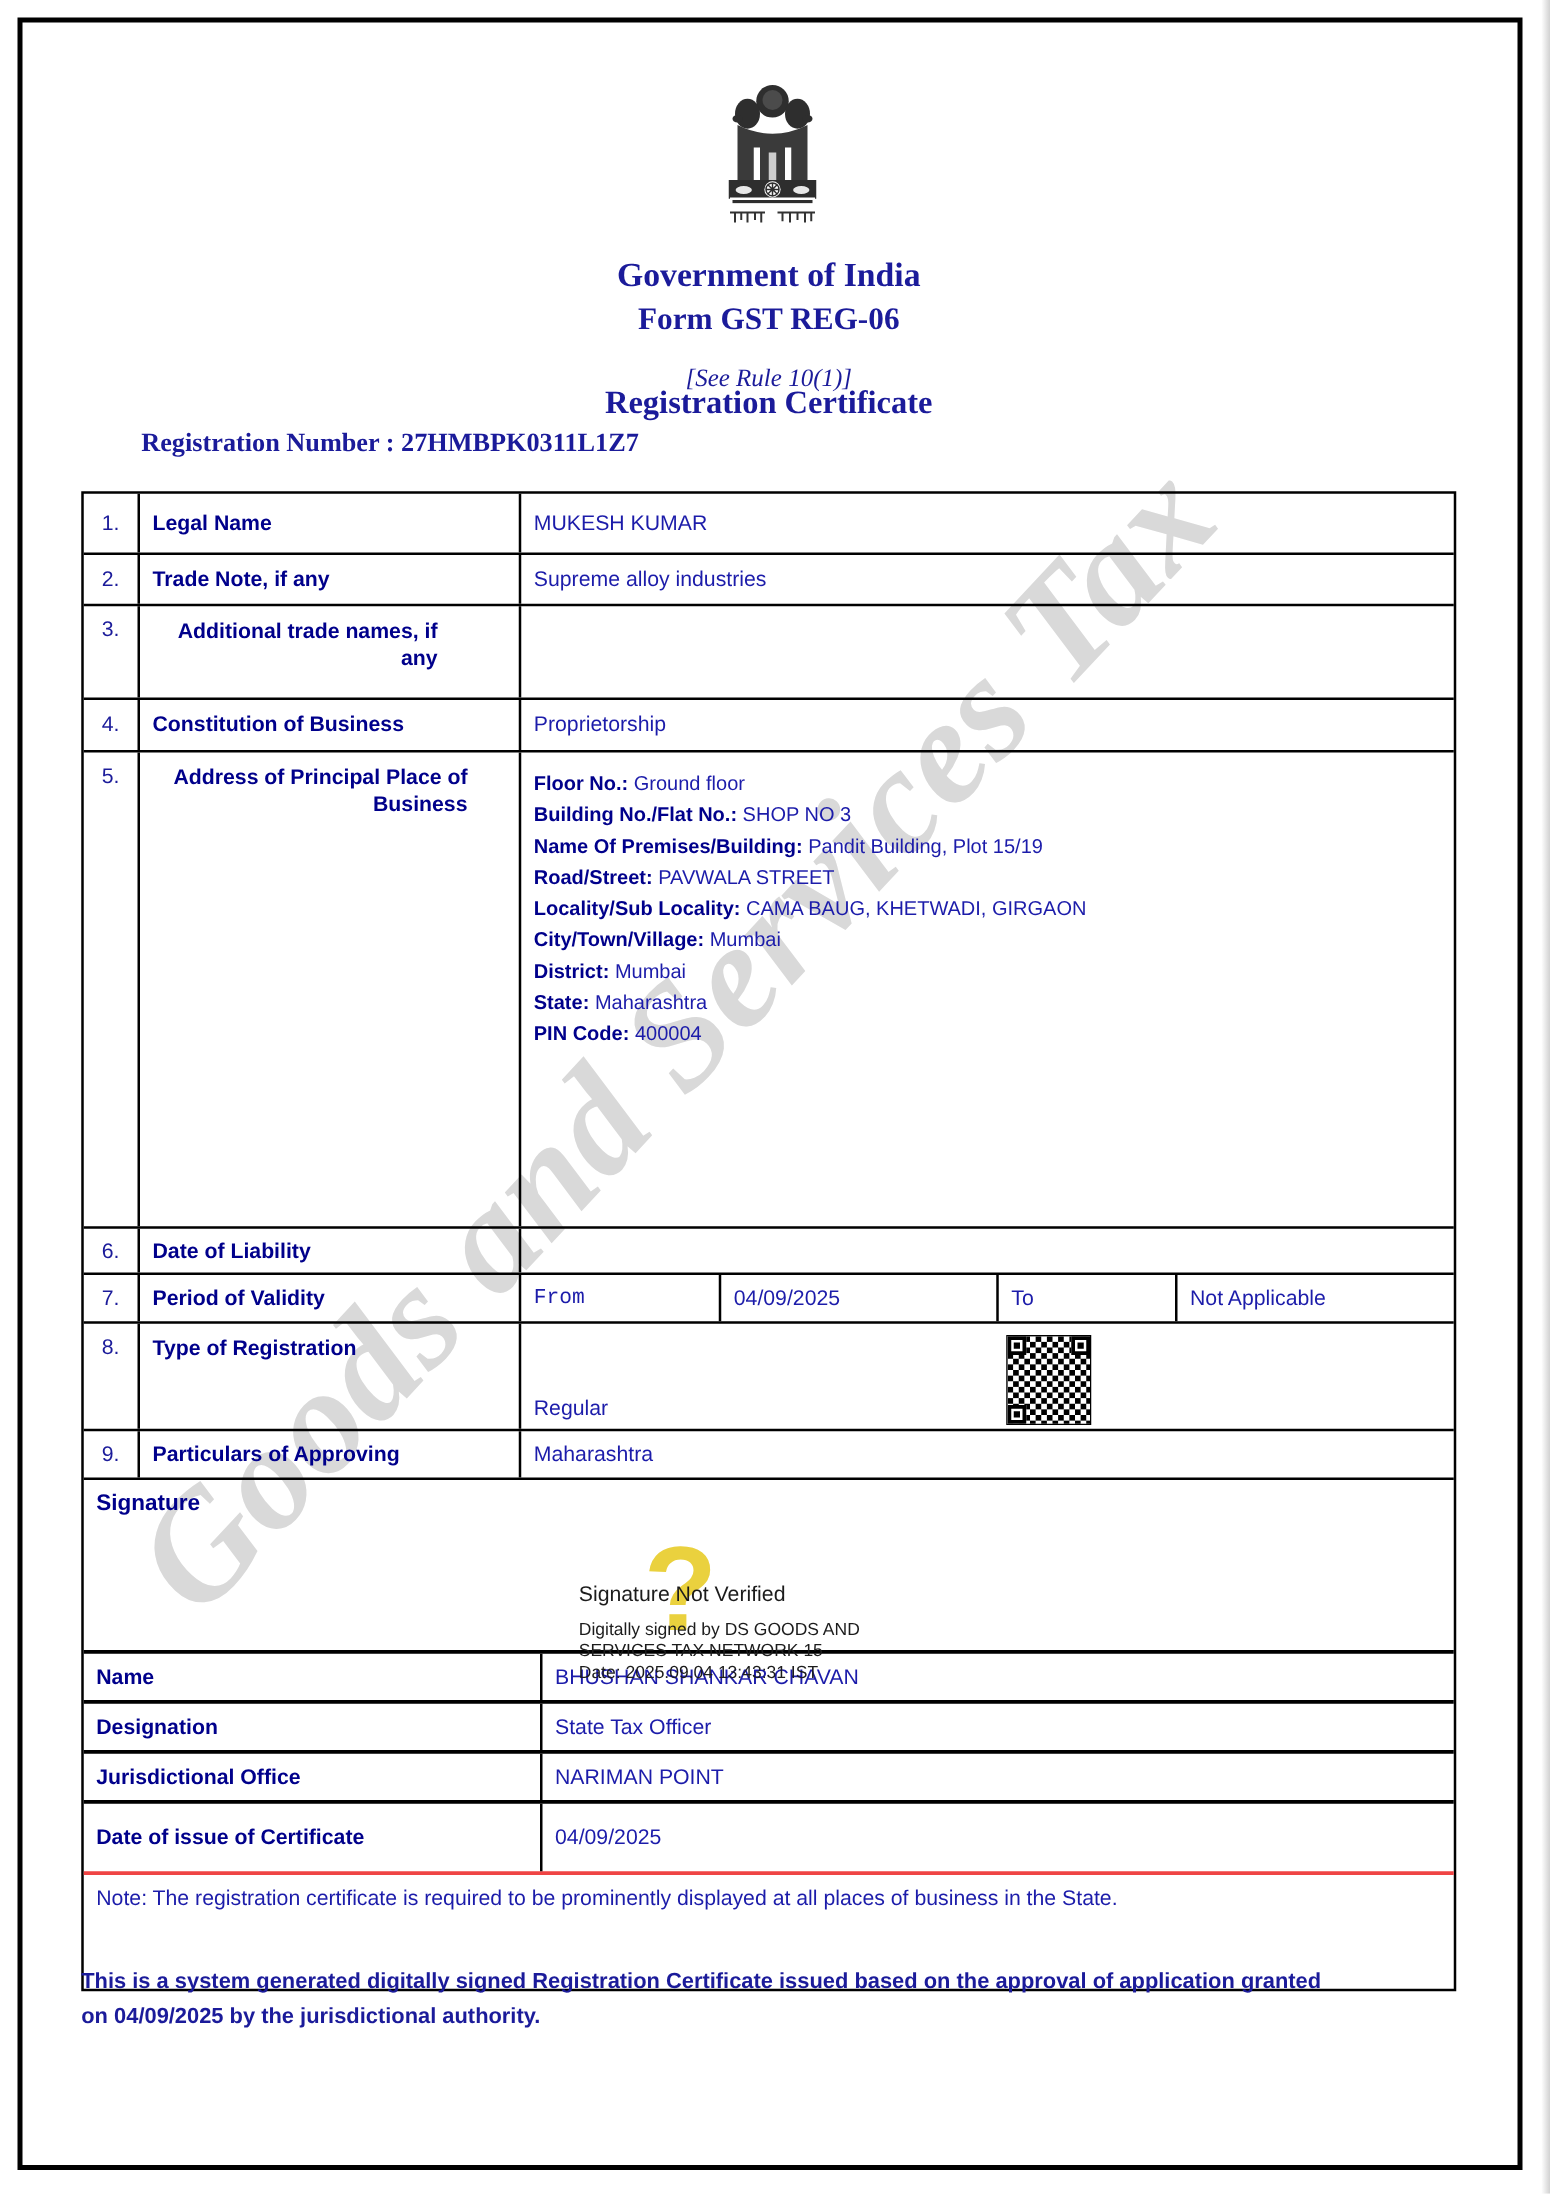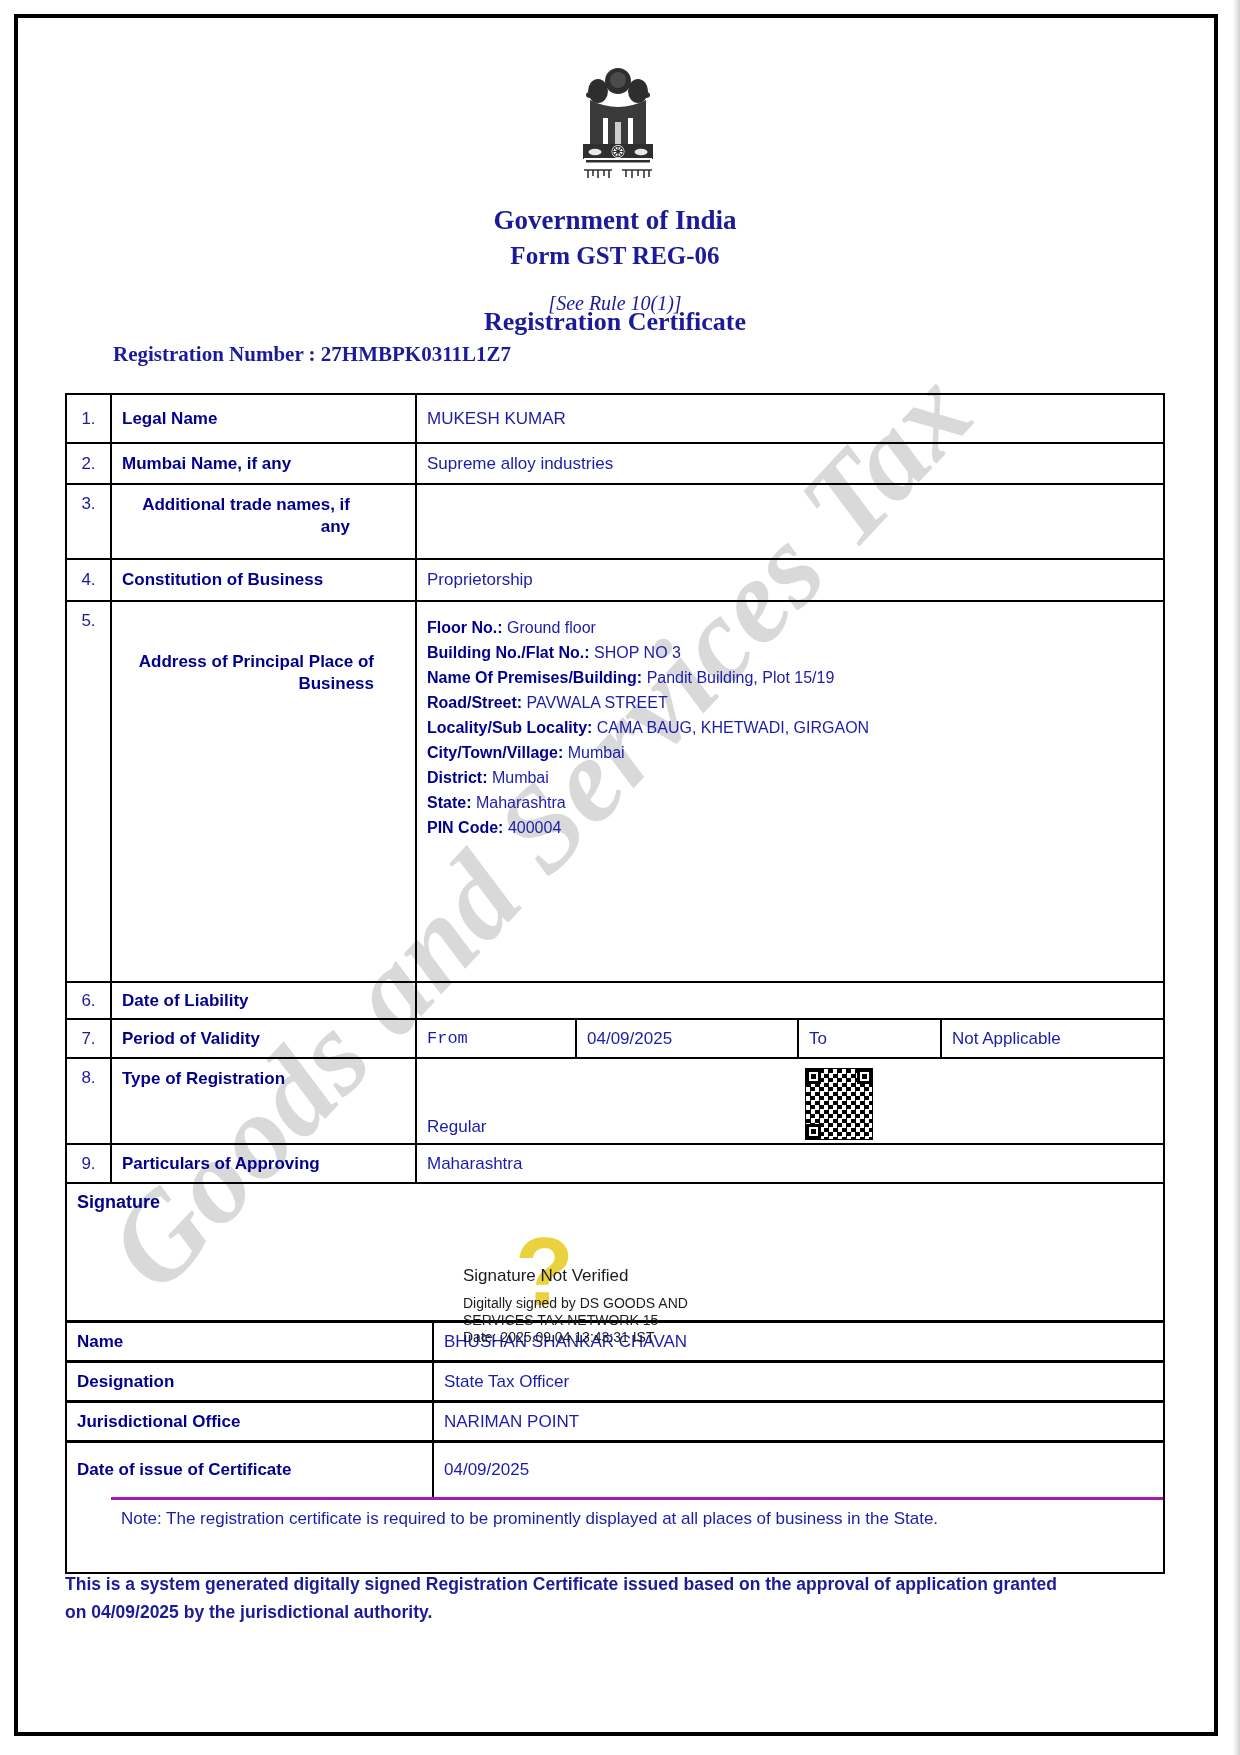--- a/index.html
+++ b/index.html
@@ -38,21 +38,21 @@
   .c-label{width:305px;border-right:2px solid #000;box-sizing:border-box;flex:none;
     display:flex;align-items:center;padding:4px 10px;
     color:#00008b;font-weight:bold;font-size:17px;line-height:22px;text-align:right;}
   .c-value{flex:1;display:flex;align-items:center;padding:4px 10px;
     color:#1c1caa;font-size:17px;}
   .top-align{align-items:flex-start;padding-top:9px;}
   .r1{height:47px;} .r2{height:41px;} .r3{height:75px;} .r4{height:42px;}
   .r5{height:381px;} .r6{height:37px;} .r7{height:39px;} .r8{height:86px;}
   .r9{height:39px;}
   .w230 span{display:inline-block;max-width:228px;}
-  .w252 span{display:inline-block;max-width:252px;margin-top:40px;}
+  .w252 span{display:inline-block;max-width:252px;}
   
   .addr{display:block;padding:13px 10px 0 10px;}
   .addr-line{font-size:16px;line-height:25px;color:#1c1caa;}
   .addr-line b{color:#00008b;}
   
   .c7{box-sizing:border-box;border-right:2px solid #000;flex:none;
     display:flex;align-items:center;padding-left:10px;color:#1c1caa;font-size:17px;}
   .c7a{width:160px;font-family:Liberation Mono, monospace;} .c7b{width:222px;} .c7c{width:143px;}
   .c7d{flex:1;border-right:none;}
   
@@ -72,21 +72,21 @@
     font-size:96px;line-height:1;font-weight:bold;color:#ead13e;}
   .sig-text{position:absolute;left:396px;top:54px;z-index:2;color:#1c1c1c;margin-top:28px;}
   .sig-nv{font-size:17px;margin-bottom:9px;}
   .sig-small{font-size:14px;line-height:17px;}
   
   .c-blabel{width:367px;border-right:2px solid #000;box-sizing:border-box;flex:none;
     display:flex;align-items:center;padding:4px 10px;
     color:#00008b;font-weight:bold;font-size:17px;}
   .rb{height:40px;border-top:3px solid #000;}
   .rdate{height:57px;border-top:3px solid #000;}
-  .rnote{height:75px;border-top:3px solid #a21caf;display:block;margin-left:44px;}
+  .rnote{height:94px;border-top:3px solid #ef4444;display:block;}
   .note-cell{padding:9px 10px;color:#1c1caa;font-size:17px;}
   
   .footer{position:absolute;left:65px;top:1570px;width:1090px;z-index:2;
     color:#1b1b9a;font-weight:bold;font-size:17.5px;line-height:28px;}
   .emblem svg .dk{fill:#2e2e2e;}
 </style>
 </head>
 <body>
 
 <div class="watermark">Goods and Services Tax</div>
@@ -135,21 +135,21 @@
     <div class="c-sl">1.</div>
     <div class="c-label">
         <span>Legal Name</span>
       </div>
     <div class="c-value">MUKESH KUMAR</div>
   </div>
 
   <div class="row r2">
     <div class="c-sl">2.</div>
     <div class="c-label">
-        <span>Mumbai Name, if any</span>
+        <span>Trade Note, if any</span>
       </div>
     <div class="c-value">Supreme alloy industries</div>
   </div>
 
   <div class="row r3">
     <div class="c-sl top-align">3.</div>
     <div class="c-label top-align w230">
         <span>Additional trade names, if any</span>
       </div>
     <div class="c-value"></div>

